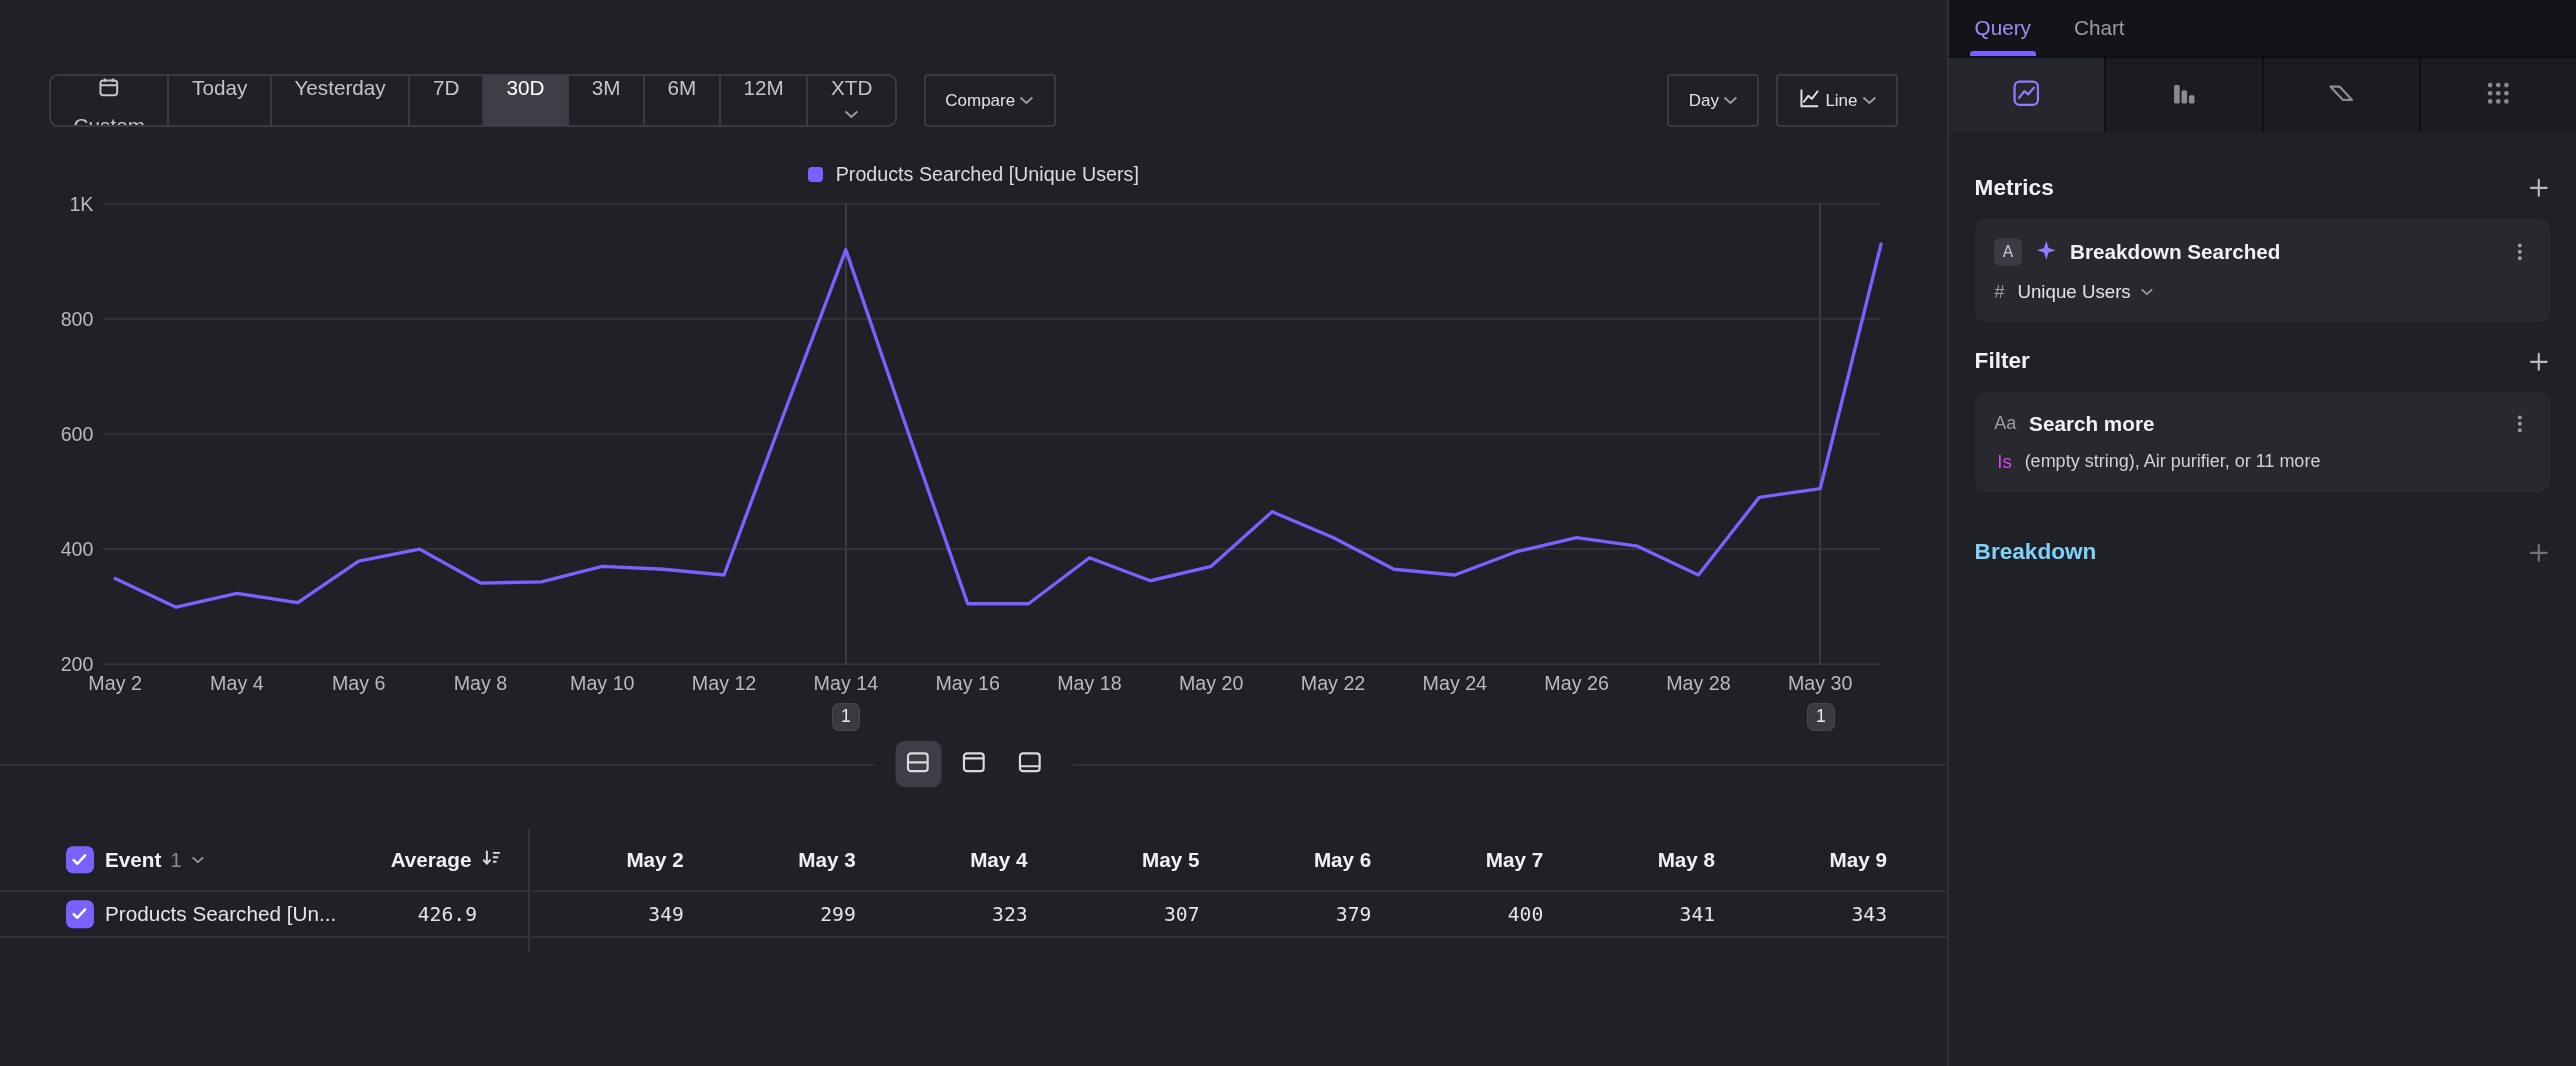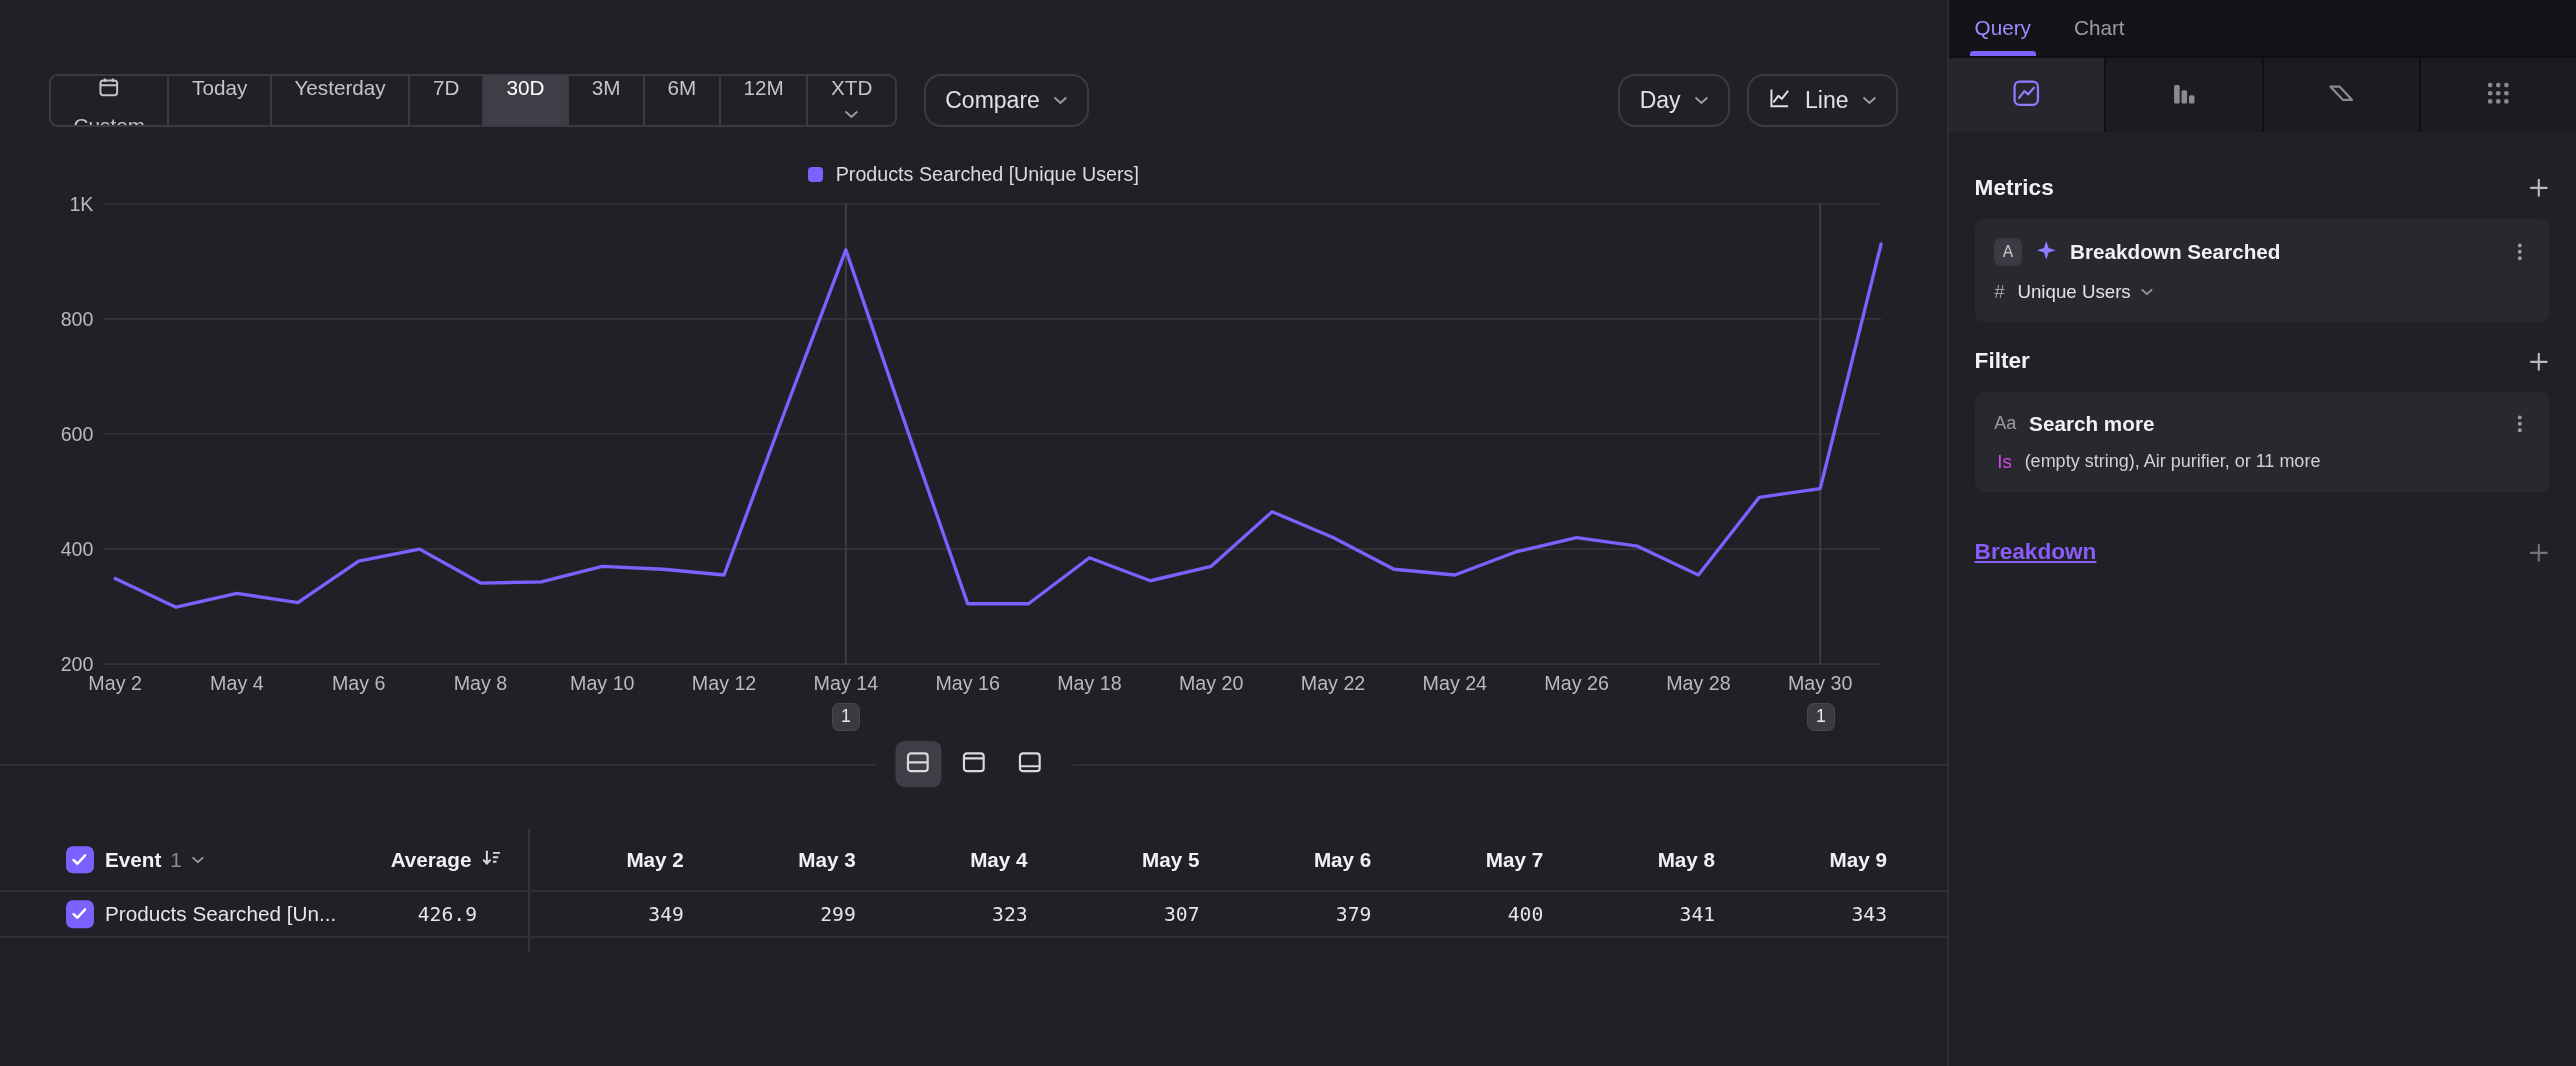--- a/index.html
+++ b/index.html
@@ -19,21 +19,21 @@
   .sidebar { position:absolute; left:1949px; top:0; width:627px; height:1067px; }
 
   
   .toolbar { position:absolute; top:74px; left:49px; right:49px; height:53px; display:flex; justify-content:space-between; align-items:center; }
   .tb-left, .tb-right { display:flex; align-items:center; }
   button { font-family:inherit; background:none; border:none; color:inherit; cursor:pointer; }
   .seg { display:flex; border:2px solid #3a3b42; border-radius:8.9px; overflow:hidden; height:53px; }
   .seg button { display:flex; align-items:center; gap:9.8px; padding:0 22.6px; font-size:20.7px; color:#c3c4ca; border-left:2px solid #3a3b42; background:transparent;flex-direction:column; }
   .seg button:first-child { border-left:none; }
   .seg button.sel { background:#3e3f46; color:#ffffff; }
-  .btn { display:flex; align-items:center; gap:13px; height:53px; padding:0 19.7px; border:2px solid #3a3b42; border-radius:17px; font-size:23px; color:#e0e1e6; }
+  .btn { display:flex; align-items:center; gap:4px; height:53px; padding:0 19.7px; border:2px solid #3a3b42; border-radius:4px; font-size:17px; color:#e0e1e6; }
   .compare { margin-left:26.6px; }
   .tb-right .btn { margin-left:16.7px; }
   .chev svg { display:block; }
 
   
   .legend { position:absolute; top:163px; left:0; width:1947px; display:flex; justify-content:center; align-items:center; gap:12.8px; }
   .legend .swatch { width:14.8px; height:14.8px; border-radius:3.9px; }
   .legend .lg-label { font-size:19.7px; color:#dadbe0; }
   #chart-wrap { position:absolute; top:187px; left:0; width:1947px; height:553px; }
   #chart-svg { position:absolute; left:0; top:0; }
@@ -71,21 +71,21 @@
   .icontab { flex:1; display:flex; align-items:center; justify-content:center; background:#1b1b20; border-left:2px solid #101014; color:#8a8b91; }
   .icontab:first-child { border-left:none; }
   .icontab.sel { background:#26262d; color:#8f7dff; }
 
   .side-content { padding:0 25.6px; }
   .section-head { display:flex; justify-content:space-between; align-items:center; }
   .section-head.metrics { margin-top:43px; }
   .section-head.filter { margin-top:26px; }
   .section-head.breakdown { margin-top:47px; }
   .section-title { font-size:22.6px; font-weight:bold; color:#f0f1f4; }
-  .section-title.dim { color:#8b5cf6;text-decoration:underline; }
+  .section-title.dim { color:#7dd3fc; }
   .plus-btn { color:#b9bac0; display:flex; align-items:center; }
   .plus-btn.dim { color:#73747b; }
 
   .card { background:#28292f; border-radius:9.8px; margin-top:17.7px; padding:19.7px; }
   .card-row1 { display:flex; align-items:center; gap:12.8px; }
   .a-badge { width:27.6px; height:27.6px; border-radius:6.9px; background:#3b3c43; color:#c9cad0; font-size:15.7px; display:flex; align-items:center; justify-content:center; flex:0 0 auto; }
   .aa-badge { color:#9b9ca3; font-size:18px; flex:0 0 auto; }
   .card-name { font-size:20.7px; font-weight:bold; color:#f0f1f4; flex:1 1 auto; }
   .kebab { color:#9b9ca3; display:flex; }
   .card-row2 { margin-top:14.8px; display:flex; align-items:center; gap:12.8px; }

